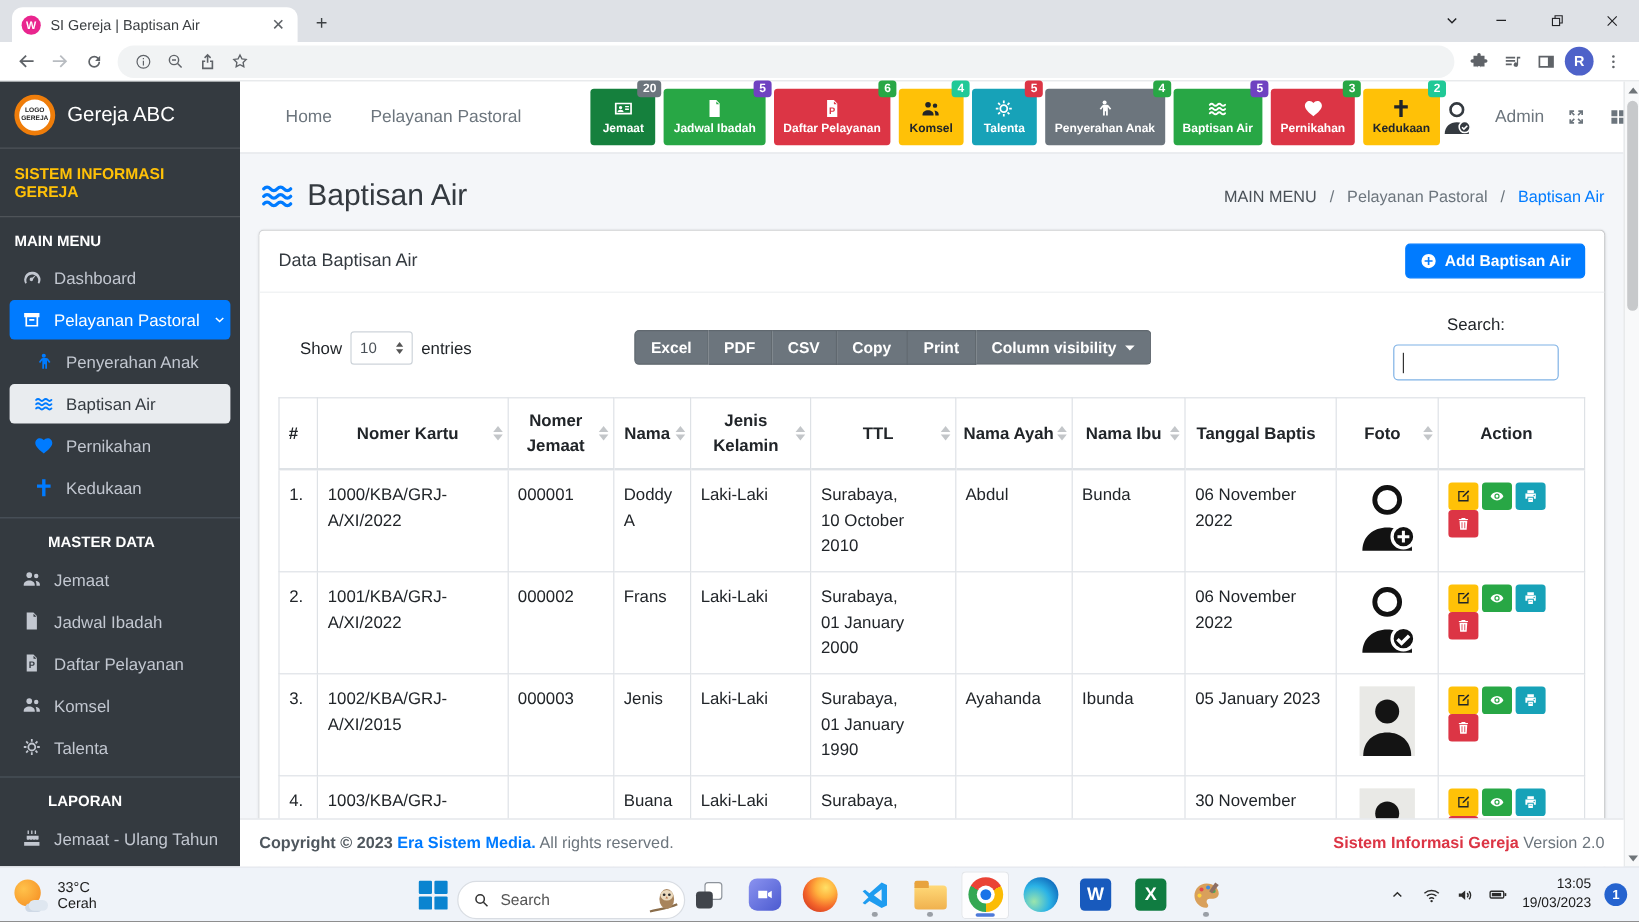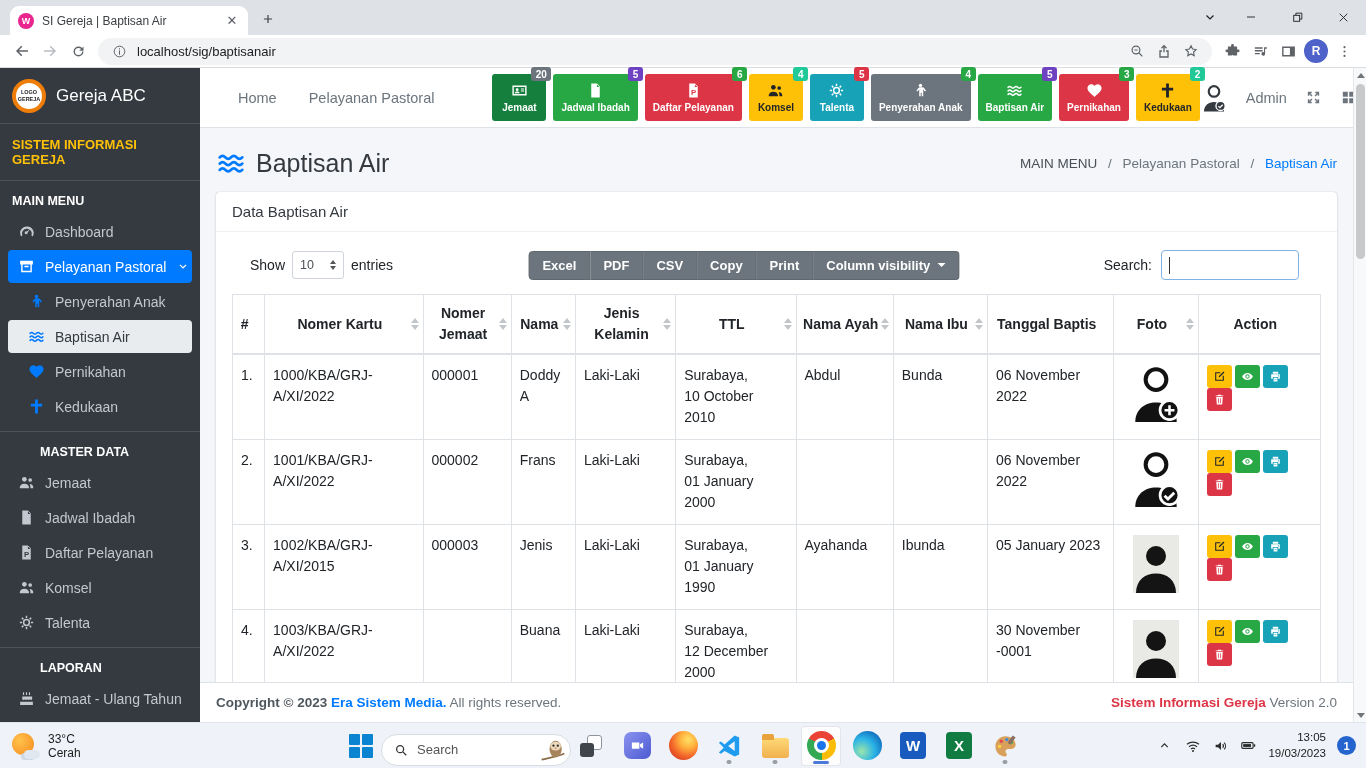--- a/index.html
+++ b/index.html
@@ -92,21 +92,21 @@
   .updown { display:flex; flex-direction:column; gap:2px; }
   .updown i { display:block; width:0; height:0; border-left:3.5px solid transparent; border-right:3.5px solid transparent; }
   .updown .u { border-bottom:4.5px solid #555; } .updown .d { border-top:4.5px solid #555; }
   .export-group { position:absolute; left:47%; transform:translateX(-50%); display:flex; }
   .export-btn { background:#6c757d; border:1px solid #60686f; border-left-width:0; color:#fff; font-size:13px; font-weight:600;
                 padding:6px 13px; cursor:pointer; font-family:inherit; display:flex; align-items:center; }
   .export-btn:first-child { border-radius:4px 0 0 4px; border-left-width:1px;text-align:center; }
   .export-btn:last-child { border-radius:0 4px 4px 0; }
   .caret { display:inline-block; width:0; height:0; border-top:4px solid #fff; border-left:4px solid transparent;
            border-right:4px solid transparent; margin-left:7px; }
-  .search-wrap { margin-left:auto; display:flex; align-items:center; gap:9px; font-size:14px; margin-right:22px; }
+  .search-wrap { margin-left:auto; display:flex; align-items:center; gap:9px; font-size:14px; margin-right:22px;flex-direction:column; }
   .search-input { width:138px; height:30px; border:1px solid #7fb2e5; border-radius:4px; background:#fff; position:relative; }
   .caret-bar { position:absolute; left:7px; top:6px; width:1px; height:17px; background:#333; }
 
   table.dt { width:100%; border-collapse:collapse; font-size:14px; color:#212529; table-layout:fixed; }
   .dt th { border:1px solid #dee2e6; border-bottom-width:2px; padding:8px 14px 8px 6px; text-align:center; vertical-align:middle;
            font-weight:bold; position:relative; line-height:1.5; }
   .sort-icons { position:absolute; right:4px; top:50%; transform:translateY(-50%); display:flex; flex-direction:column; gap:2px; }
   .sort-icons i { display:block; width:0; height:0; border-left:4px solid transparent; border-right:4px solid transparent; }
   .sort-icons .s-up { border-bottom:5px solid #c3c6c9; } .sort-icons .s-dn { border-top:5px solid #c3c6c9; }
   .dt td { border:1px solid #dee2e6; padding:10px 8px; vertical-align:top; line-height:1.5; }
@@ -232,21 +232,20 @@
           <path d="M12 5a7 7 0 1 0 7 7h-2a5 5 0 1 1-5-5c1.4 0 2.7.6 3.6 1.5L13 11h6V5l-2 2a7 7 0 0 0-5-2Z"></path>
         </svg>
       </span>
     <div class="addressbar">
       <span class="pill-ic">
         <svg width="15" height="15" viewBox="0 0 24 24" fill="currentColor">
             <circle cx="12" cy="12" r="8.5" fill="none" stroke="currentColor" stroke-width="1.6"></circle>
             <path d="M11.2 10.5h1.6V17h-1.6v-6.5Zm0-3.6h1.6v1.8h-1.6V6.9Z"></path>
           </svg>
         </span>
-      <span class="url">localhost/sig/baptisanair</span>
       <span class="pill-ic">
         <svg width="16" height="16" viewBox="0 0 24 24" fill="none" stroke="currentColor" stroke-width="1.8">
             <circle cx="10.5" cy="10.5" r="5.8"></circle>
             <path d="M15 15l5 5M8 10.5h5"></path>
           </svg>
         </span>
       <span class="pill-ic">
         <svg width="16" height="16" viewBox="0 0 24 24" fill="currentColor">
             <path d="M12 2.8 16.4 7.2l-1.3 1.3L13 6.4V14h-2V6.4L8.9 8.5 7.6 7.2 12 2.8Z"></path>
             <path d="M5 11h4v2H7v7h10v-7h-2v-2h4v11H5V11Z"></path>
@@ -567,20 +566,29 @@
             <span class="bc-sep">/</span>
             <span>Pelayanan Pastoral</span>
             <span class="bc-sep">/</span>
             <span class="bc-active">Baptisan Air</span>
           </div>
         </div>
 
         <div class="card">
           <div class="card-header">
             <span class="card-title">Data Baptisan Air</span>
+            <button class="btn-add">
+              <span class="icon">
+                <svg viewBox="0 0 24 24">
+                    <circle cx="12" cy="12" r="9.5" fill="#fff"></circle>
+                    <path d="M10.9 6.7h2.2v4.2h4.2v2.2h-4.2v4.2h-2.2v-4.2H6.7v-2.2h4.2V6.7Z" fill="#007bff"></path>
+                  </svg>
+                </span>
+              <span>Add Baptisan Air</span>
+            </button>
           </div>
           <div class="card-body">
             <div class="controls">
               <div class="show-entries">
                 <span>Show</span>
                 <span class="page-select">
                   <span>10</span>
                   <span class="updown">
                       <i class="u"></i>
                       <i class="d"></i>

